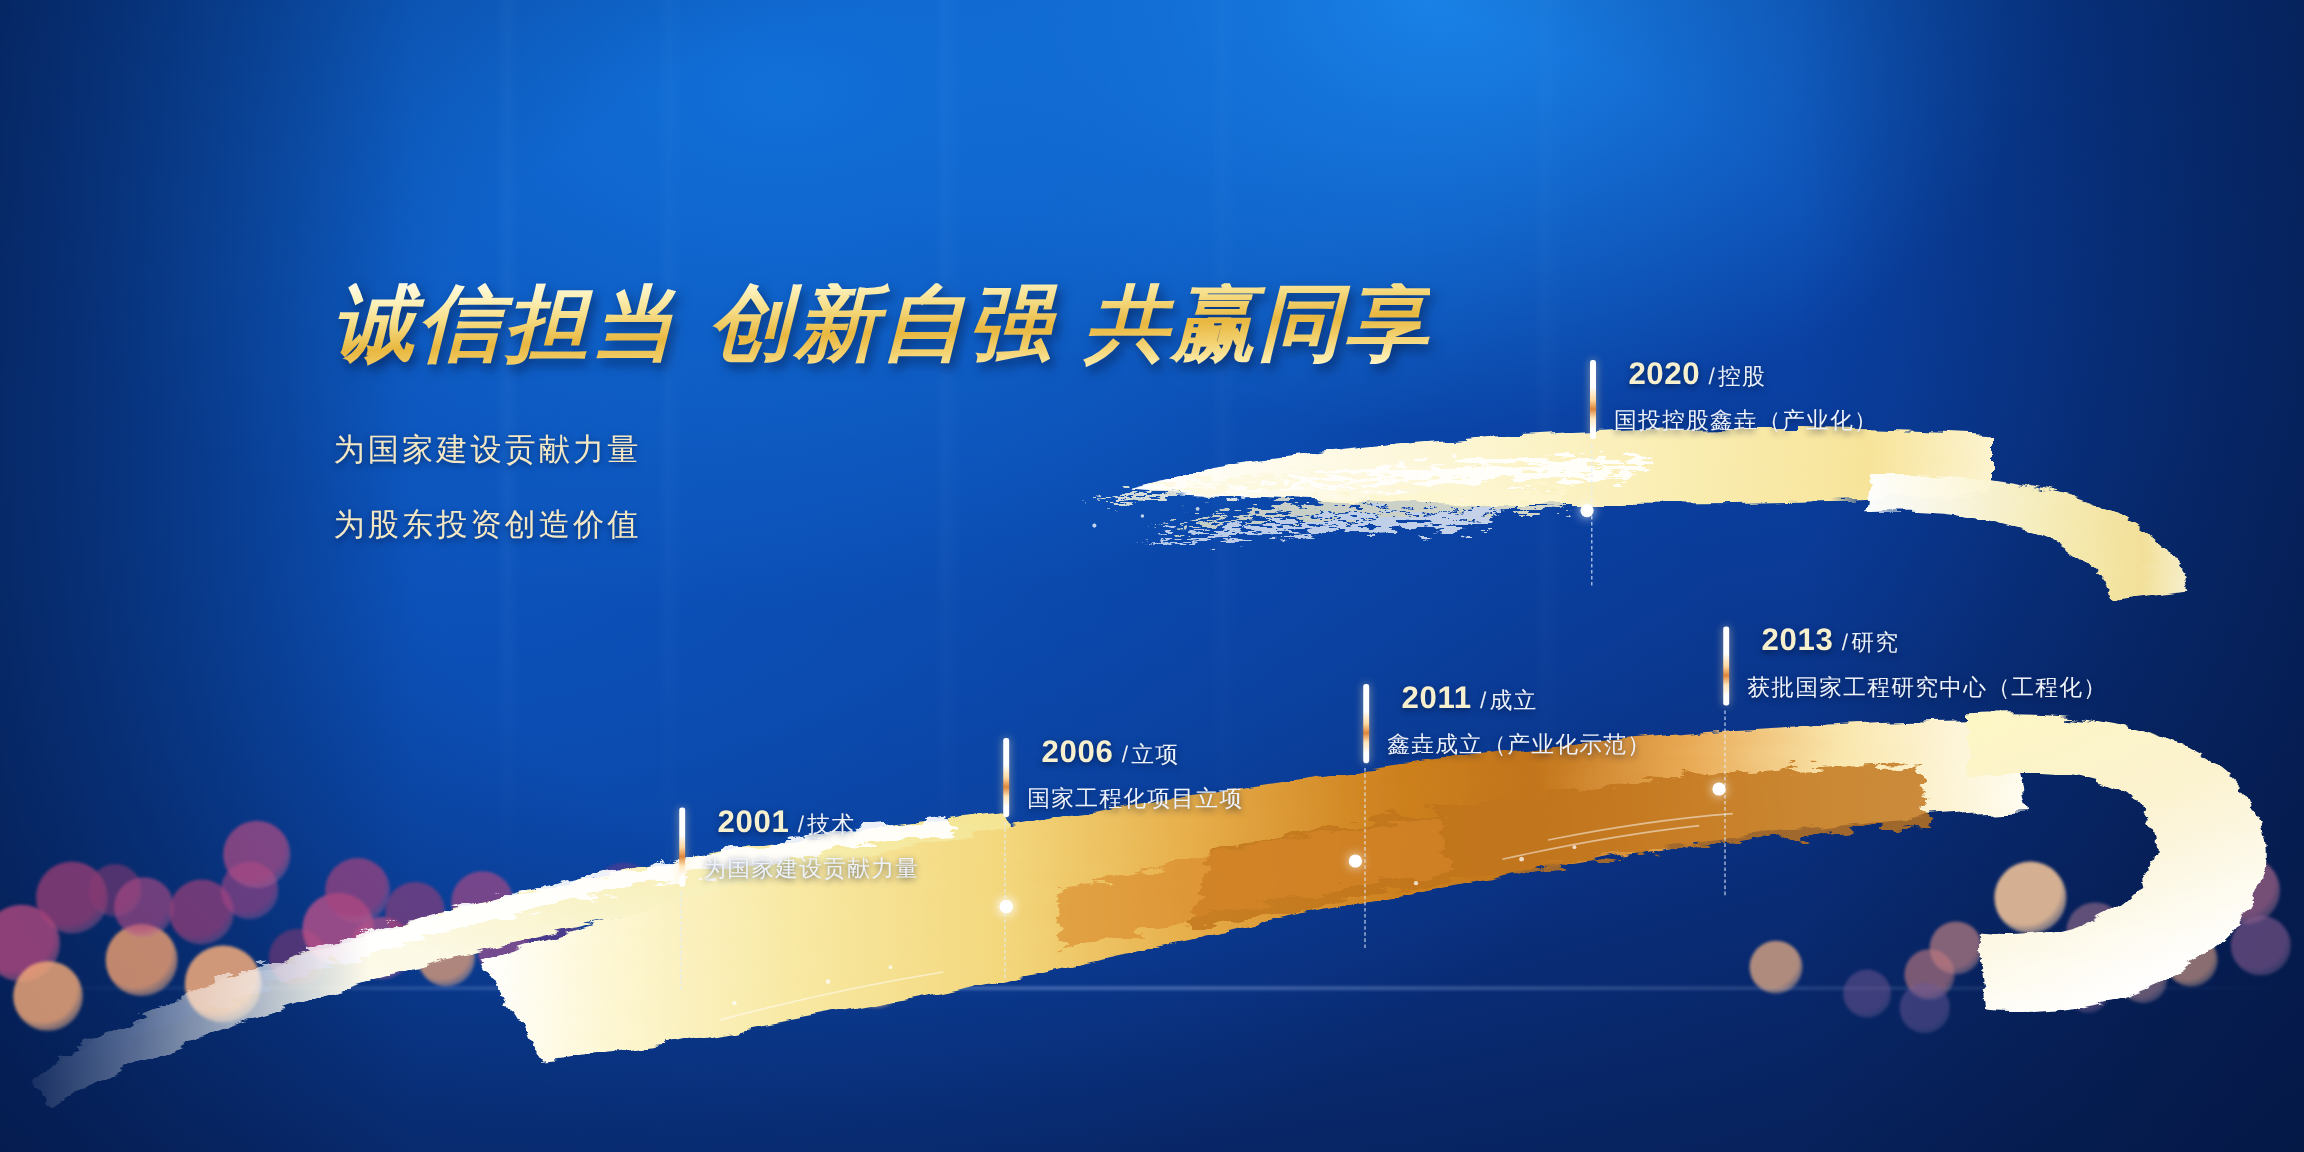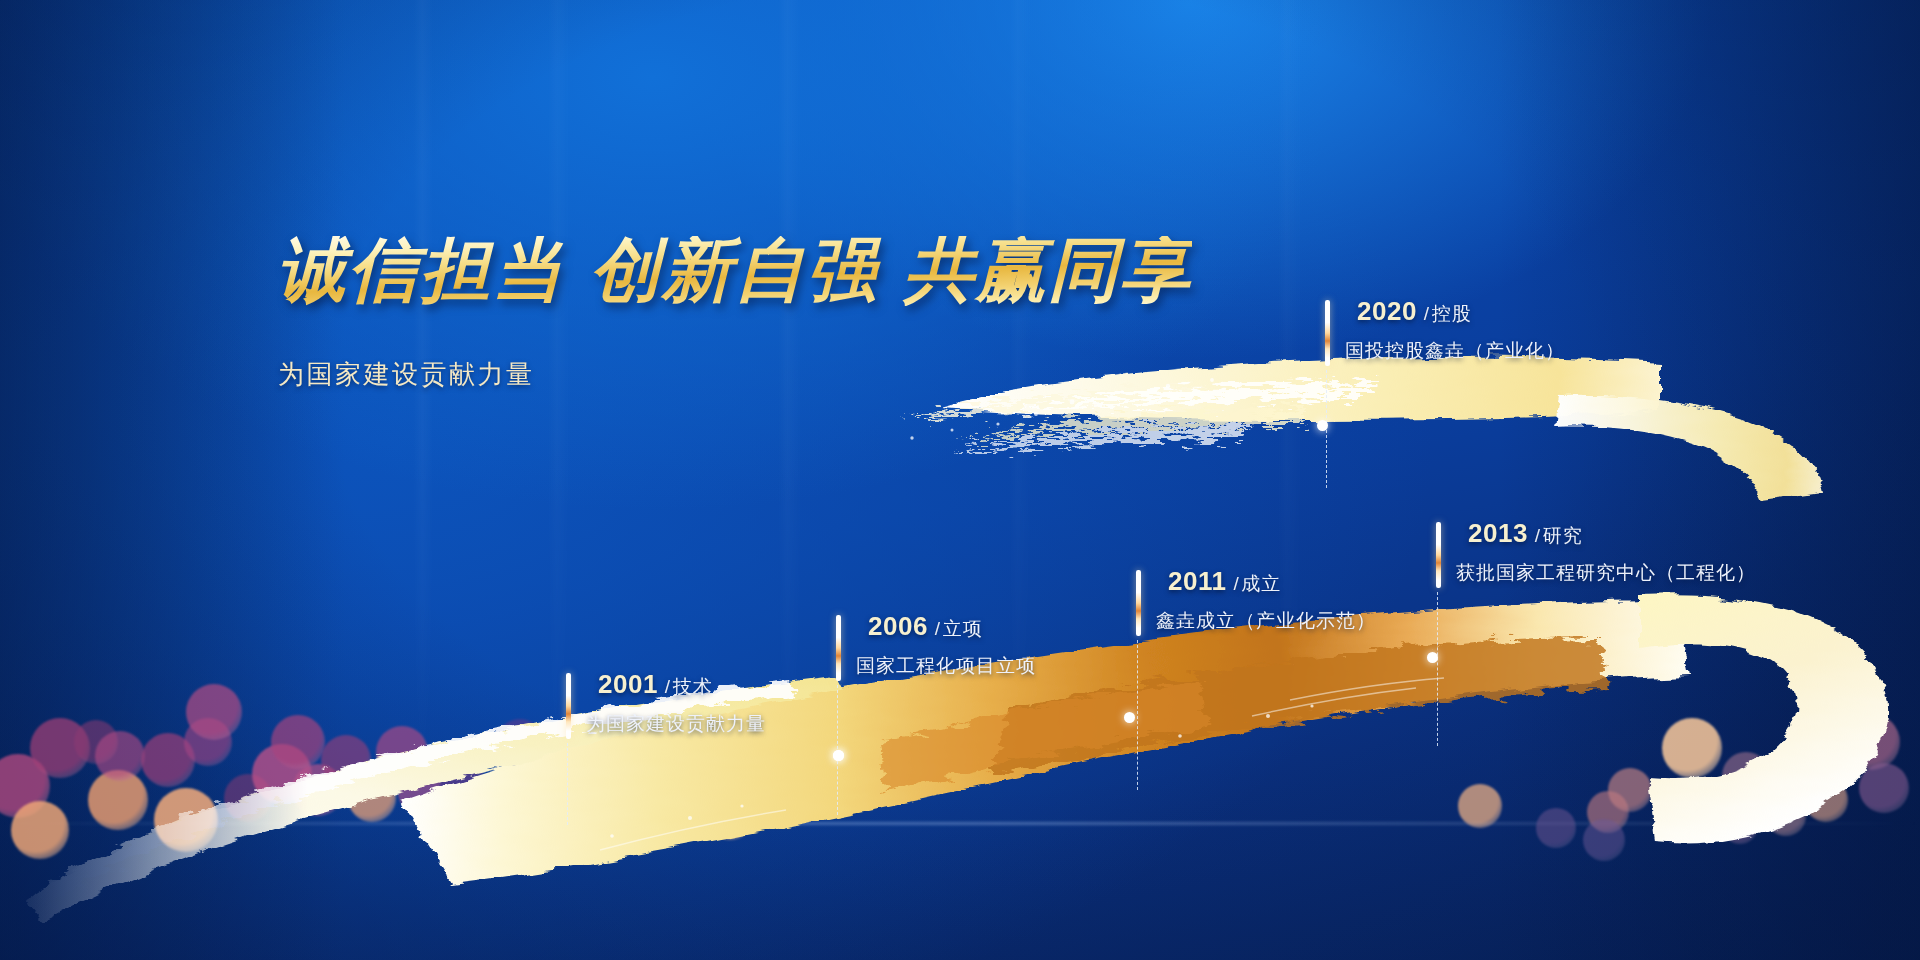--- a/index.html
+++ b/index.html
@@ -312,20 +312,21 @@
       <path d="M 1290,700 C 1340,690 1392,682 1444,678"></path>
       <path d="M 1252,716 C 1306,704 1362,694 1416,688"></path>
       <path d="M 600,850 C 660,834 724,820 786,810"></path>
     </g>
   </svg>
 
 
   <div class="headline"><span>诚信担当</span><span class="sp"></span><span>创新自强</span><span class="sp"></span><span>共赢同享</span></div>
 
   <div class="tagline l1">为国家建设贡献力量</div>
+  <div class="tagline l2">为股东投资创造价值</div>
 
   <div id="milestone-layer">
       <div class="milestone" style="left: 566px; top: 673px;">
         <div class="ms-bar"></div>
         <div class="ms-year"><span>2001</span><span class="slash">/</span><span class="kind">技术</span></div>
         <div class="ms-desc">为国家建设贡献力量</div>
         <div class="ms-lead" style="top: 70px; height: 82px;"></div>
       </div>
       <div class="ms-dot" style="left: 838px; top: 755px; position: absolute;"></div>
       <div class="milestone" style="left: 836px; top: 615px;">

